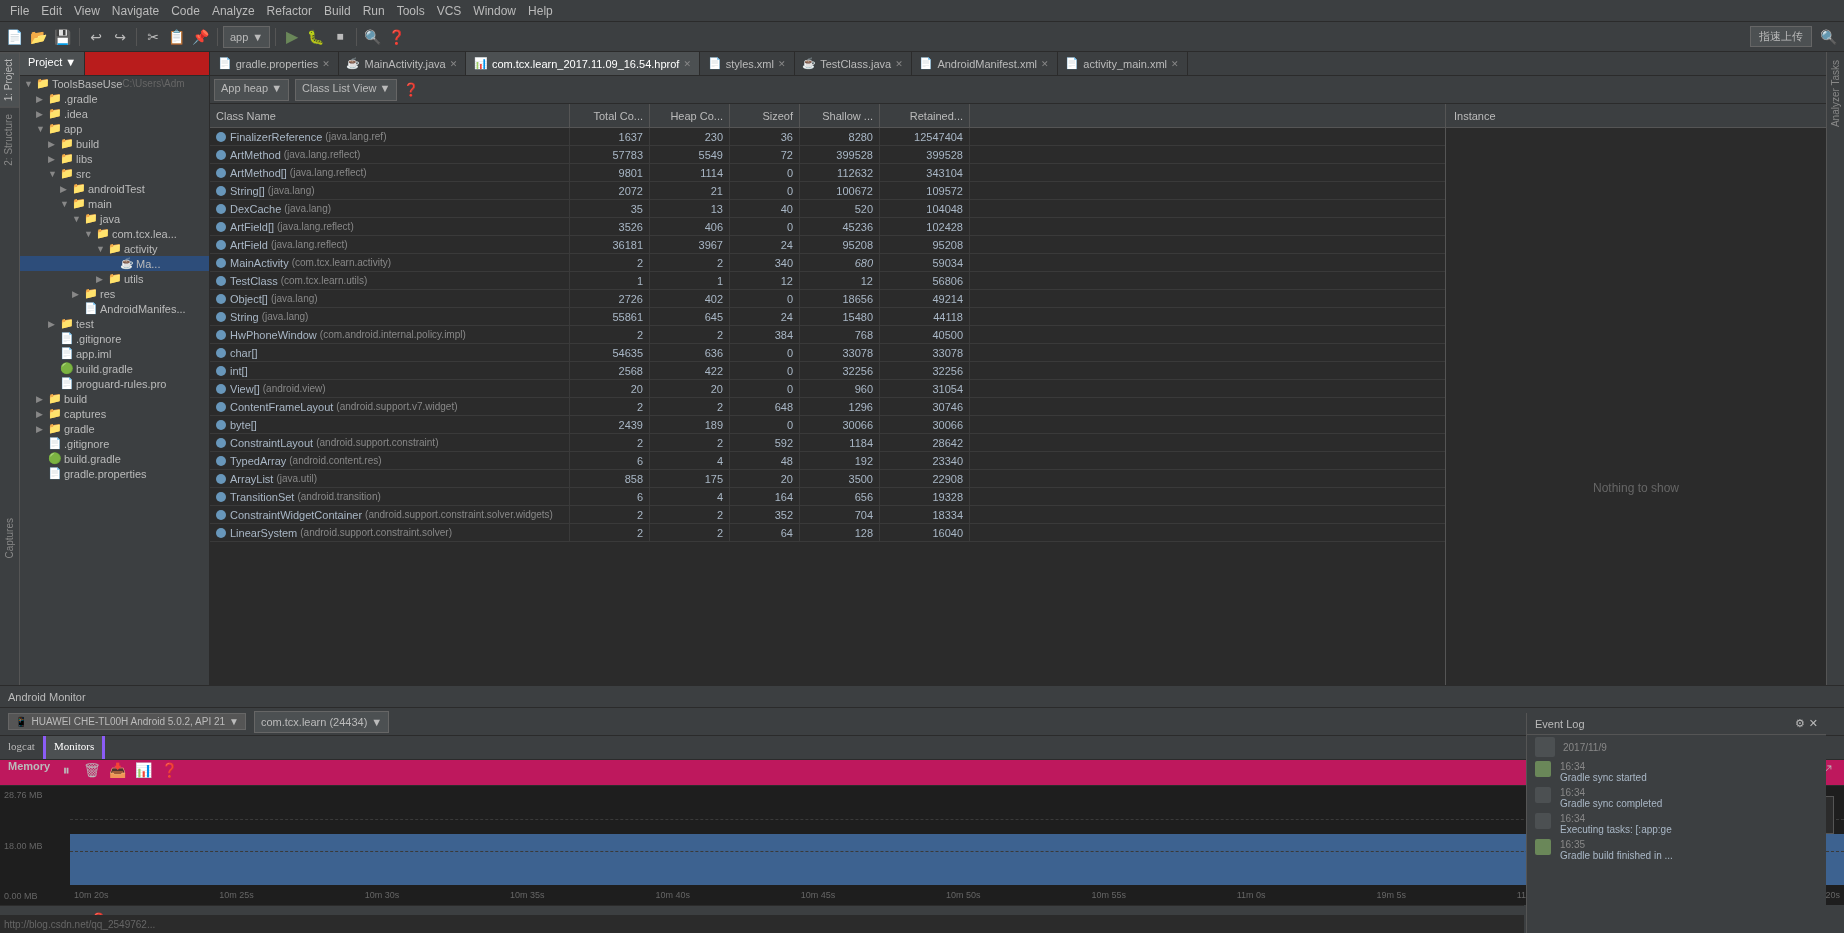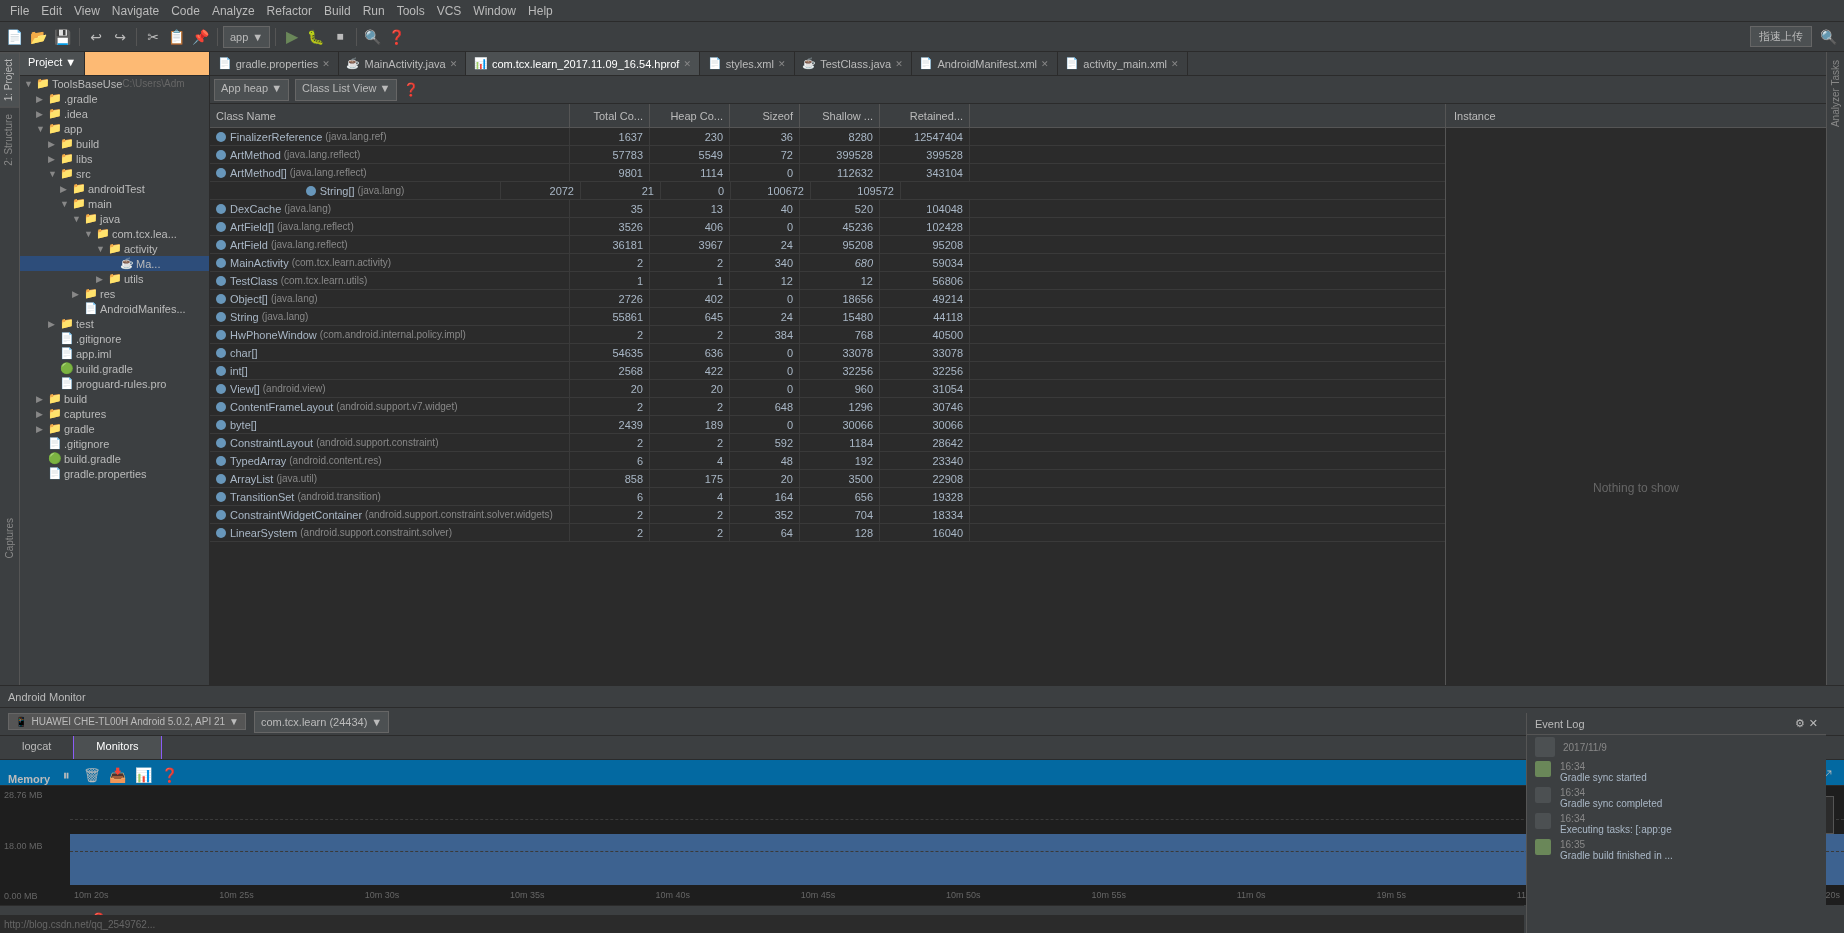--- a/index.html
+++ b/index.html
@@ -84,21 +84,21 @@
       width: 190px;
       background: #3c3f41;
       border-right: 1px solid #2b2b2b;
       display: flex;
       flex-direction: column;
       overflow: hidden;
       flex-shrink: 0;
     }
     .sidebar-tab-bar {
       display: flex;
-      background: #fdba74;
+      background: #b91c1c;
       border-bottom: 1px solid #2b2b2b;
       height: 24px;
     }
     .sidebar-tab {
       padding: 4px 8px;
       font-size: 11px;
       color: #bbbbbb;
       cursor: pointer;
       border-right: 1px solid #2b2b2b;
     }
@@ -321,44 +321,45 @@
       align-items: center;
       gap: 4px;
     }
     .monitor-tabs {
       display: flex;
       background: #3c3f41;
       border-bottom: 1px solid #2b2b2b;
       height: 24px;
     }
     .monitor-tab {
-      padding: 4px 22px;
+      padding: 4px 8px;
       font-size: 11px;
       color: #bbbbbb;
       cursor: pointer;
-      border-right: 1px solid #8b5cf6;
+      border-right: 3px solid #8b5cf6;
+      font-family: Liberation Serif, serif;
     }
     .monitor-tab.active {
       background: #4c5052;
       color: #fff;
     }
     .memory-panel {
       flex: 1;
       display: flex;
       flex-direction: column;
       overflow: hidden;
     }
     .memory-toolbar {
       display: flex;
-      align-items: flex-end;
+      align-items: flex-start;
       padding: 0 8px;
       height: 26px;
       gap: 6px;
       border-bottom: 1px solid #2b2b2b;
-      background: #0369a1;
+      background: #be185d;
     }
     .memory-label {
       font-size: 11px;
       color: #bbbbbb;
       font-weight: bold;
     }
     .mem-btn {
       background: transparent;
       border: none;
       color: #bbbbbb;
@@ -808,21 +809,21 @@
       <span class="class-name-text">ArtMethod[]</span>
       <span class="class-pkg" style="margin-left:3px;">(java.lang.reflect)</span>
     </div>
     <div class="td col-total num" style="width:80px;">9801</div>
     <div class="td col-heap num" style="width:80px;">1114</div>
     <div class="td col-sizeof num" style="width:70px;">0</div>
     <div class="td col-shallow num" style="width:80px;">112632</div>
     <div class="td col-retained num" style="width:90px;">343104</div>
   </div>
               <div class="table-row">
-    <div class="td col-name" style="width:291px; flex-shrink:0;justify-content:center;">
+    <div class="td col-name" style="width:360px; flex-shrink:0;">
       <div class="class-dot"></div>
       <span class="class-name-text">String[]</span>
       <span class="class-pkg" style="margin-left:3px;">(java.lang)</span>
     </div>
     <div class="td col-total num" style="width:80px;">2072</div>
     <div class="td col-heap num" style="width:80px;">21</div>
     <div class="td col-sizeof num" style="width:70px;">0</div>
     <div class="td col-shallow num" style="width:80px;">100672</div>
     <div class="td col-retained num" style="width:90px;">109572</div>
   </div>

